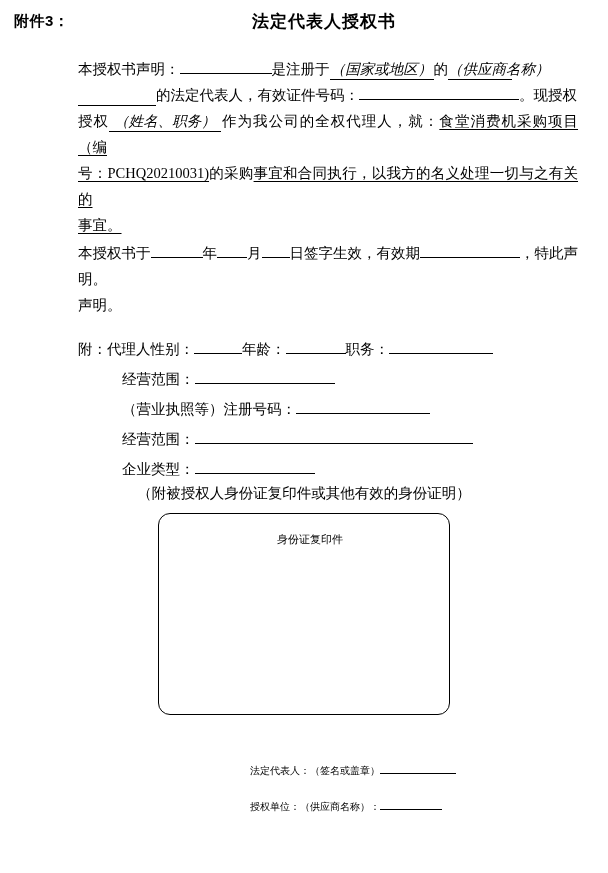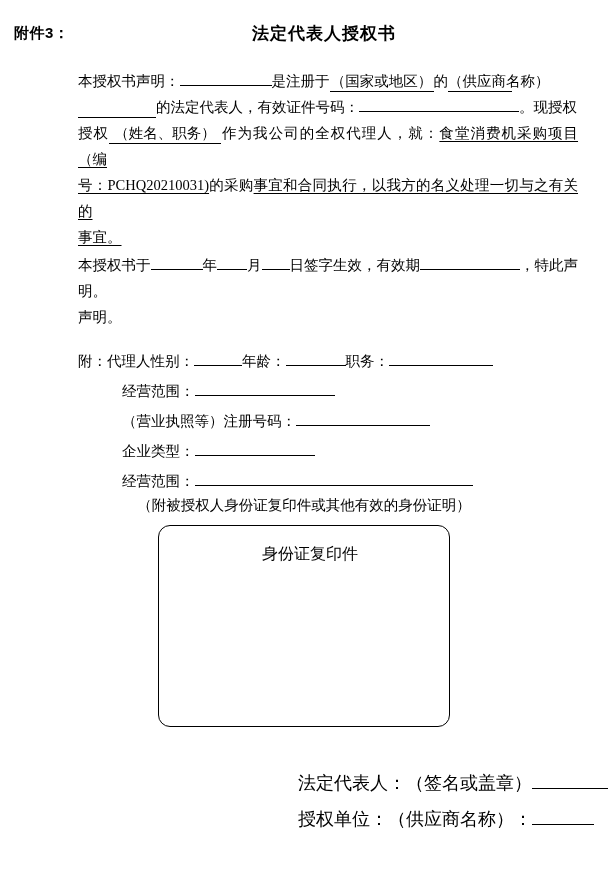--- a/index.html
+++ b/index.html
@@ -20,21 +20,21 @@
     height: 873px;
     position: relative;
     box-sizing: border-box;
     padding: 0;
   }
 
   
   .header-row {
     position: relative;
     height: 34px;
-    margin-top: 20px;
+    margin-top: 8px;
   }
   .attach-label {
     position: absolute;
     left: 14px;
     top: 4px;
     font-family: "Liberation Sans", sans-serif;
     font-weight: bold;
     font-size: 15px;
     letter-spacing: 0.5px;
   }
@@ -63,20 +63,21 @@
   }
   .indent2 {
     padding-left: 44px;
   }
 
   
   .fill {
     display: inline-block;
     border-bottom: 1px solid #000;
     text-align: center;
+    font-style: italic;
     font-family: "Liberation Serif", serif;
     line-height: 20px;
     vertical-align: baseline;
     white-space: nowrap;
   }
   .blank {
     display: inline-block;
     border-bottom: 1px solid #000;
     vertical-align: baseline;
     line-height: 20px;
@@ -117,30 +118,29 @@
     border-radius: 12px;
     position: relative;
   }
   .idbox-label {
     position: absolute;
     top: 18px;
     left: 12px;
     right: 0;
     text-align: center;
     font-family: "Liberation Sans", sans-serif;
-    font-size: 16px;
+    font-size: 11px;
   }
 
   
   .sign-block {
     margin-top: 38px;
-    font-size: 18px;
+    font-size: 10px;
     line-height: 36px;
     padding-left: 250px;
-    margin-left: 48px;
   }
   .sign-row {
     white-space: nowrap;
   }
 </style>
 </head>
 <body>
 
 <div class="page">
 
@@ -156,23 +156,23 @@
     <p class="para indent2" style=""><span>本授权书于</span><span class="blank" style="width:52px;"></span><span>年</span><span class="blank" style="width:30px;"></span><span>月</span><span class="blank" style="width:28px;"></span><span>日签字生效，有效期</span><span class="blank" style="width:100px;"></span><span>，特此声明。</span><br><span>声明。</span></p>
   </div>
 
   <div class="attach-list">
     <div class="row" style="padding-left:44px;font-family:Liberation Serif, serif;"><span>附：</span><span>代理人性别：</span><span class="blank" style="width:48px;"></span><span>年龄：</span><span class="blank" style="width:60px;"></span><span>职务：</span><span class="blank" style="width:104px;"></span></div>
 
     <div class="row sub" style="padding-left:88px;"><span>经营范围：</span><span class="blank" style="width:140px;"></span></div>
 
     <div class="row sub" style="padding-left:88px;"><span>（营业执照等）注册号码：</span><span class="blank" style="width:134px;"></span></div>
 
+    <div class="row sub" style="padding-left:88px;"><span>经营范围：</span><span class="blank" style="width:278px;"></span></div>
+
     <div class="row sub" style="padding-left:88px;"><span>企业类型：</span><span class="blank" style="width:120px;"></span></div>
-
-    <div class="row sub" style="padding-left:88px;"><span>经营范围：</span><span class="blank" style="width:278px;"></span></div>
   </div>
 
   <div class="note-center">（附被授权人身份证复印件或其他有效的身份证明）</div>
 
   <div class="idbox-wrap">
     <div class="idbox">
       <div class="idbox-label">身份证复印件</div>
     </div>
   </div>
 

